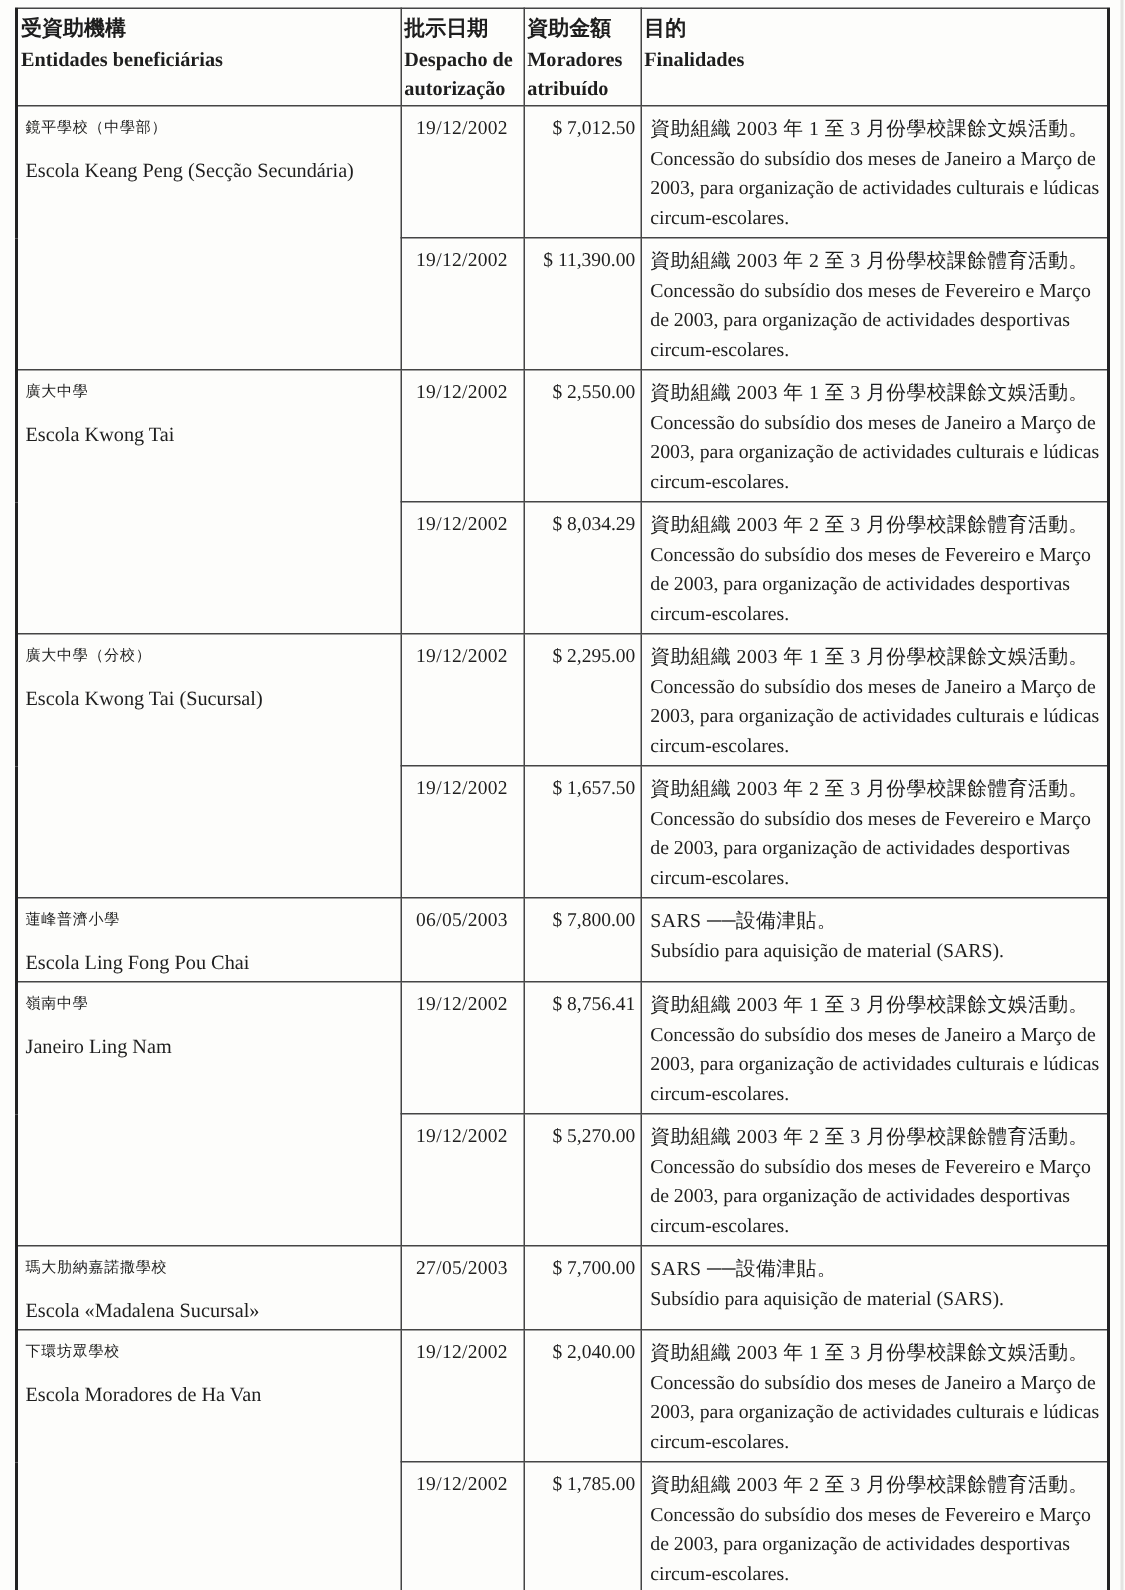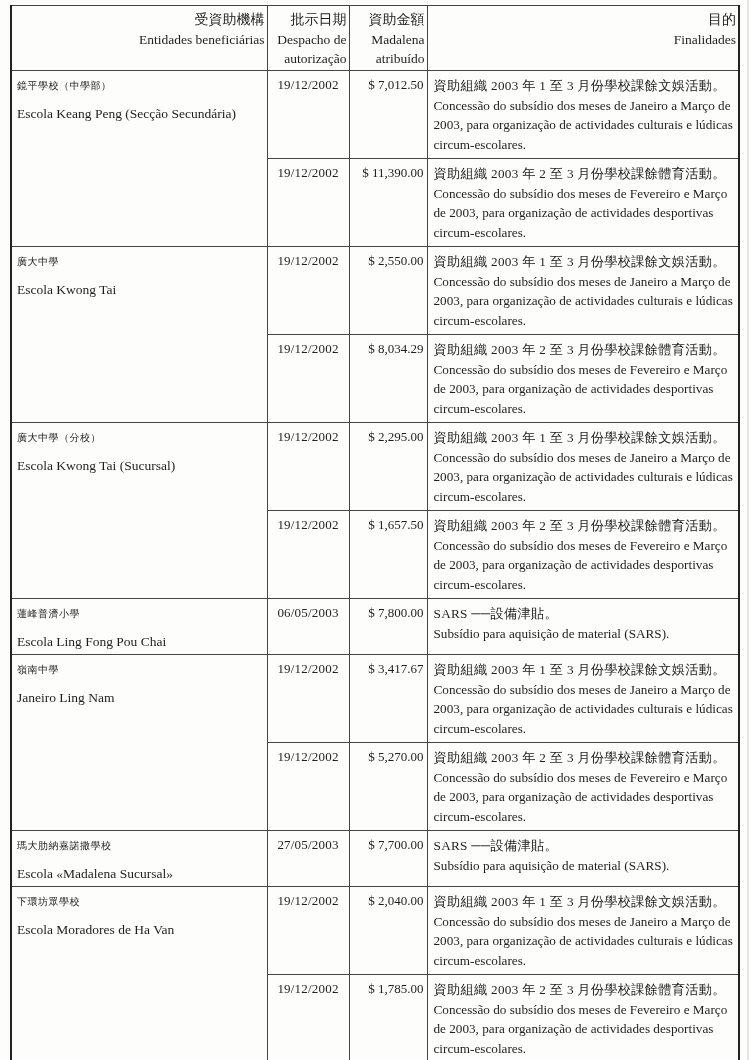--- a/index.html
+++ b/index.html
@@ -31,25 +31,26 @@
   col.c-amount  { width: 78px;  }
   col.c-purpose { width: 312px; }
 
   th, td {
     border: 1px solid #454545;
     vertical-align: top;
     box-sizing: border-box;
     font-weight: normal;
   }
   thead th {
-    text-align: right;
+    text-align: left;
     height: 62px;
     padding: 3px 2px 2px 2px;
     font-size: 13.5px;
     line-height: 19px;
+    font-weight: bold;
   }
   thead .h-zh { font-size: 14px; line-height: 21px; }
   thead .h-pt { font-size: 13.5px; line-height: 19px; }
 
   td.entity-cell {
     padding: 6px 4px 4px 5px;
     font-size: 13.5px;
   }
   td.entity-cell .zh {
     font-size: 10px;
@@ -112,21 +113,21 @@
           <div class="h-zh">受資助機構</div>
           <div class="h-pt">Entidades beneficiárias</div>
         </th>
         <th>
           <div class="h-zh">批示日期</div>
           <div class="h-pt">Despacho de</div>
           <div class="h-pt">autorização</div>
         </th>
         <th>
           <div class="h-zh">資助金額</div>
-          <div class="h-pt">Madalena</div>
+          <div class="h-pt">Moradores</div>
           <div class="h-pt">atribuído</div>
         </th>
         <th>
           <div class="h-zh">目的</div>
           <div class="h-pt">Finalidades</div>
         </th>
       </tr>
     </thead>
     <tbody>
         <tr>
@@ -200,21 +201,21 @@
             <div class="zh">SARS ──設備津貼。</div>
             <div class="pt">Subsídio para aquisição de material (SARS).</div>
           </td>
         </tr>
         <tr>
           <td class="entity-cell" rowspan="2">
             <div class="zh">嶺南中學</div>
             <div class="pt">Janeiro Ling Nam</div>
           </td>
           <td class="date-cell">19/12/2002</td>
-          <td class="amount-cell">$ 3,417.67</td>
+          <td class="amount-cell">$ 8,756.41</td>
           <td class="purpose-cell">
             <div class="zh">資助組織 2003 年 1 至 3 月份學校課餘文娛活動。</div>
             <div class="pt">Concessão do subsídio dos meses de Janeiro a Março de 2003, para organização de actividades culturais e lúdicas circum-escolares.</div>
           </td>
         </tr>
         <tr>
           <td class="date-cell">19/12/2002</td>
           <td class="amount-cell">$ 5,270.00</td>
           <td class="purpose-cell">
             <div class="zh">資助組織 2003 年 2 至 3 月份學校課餘體育活動。</div>

